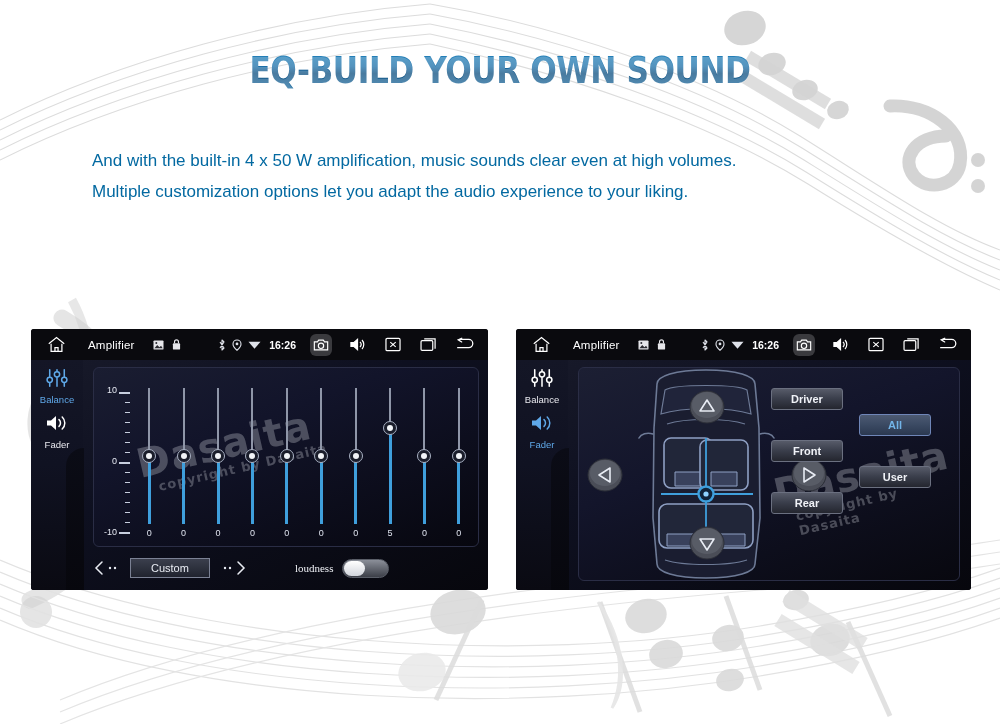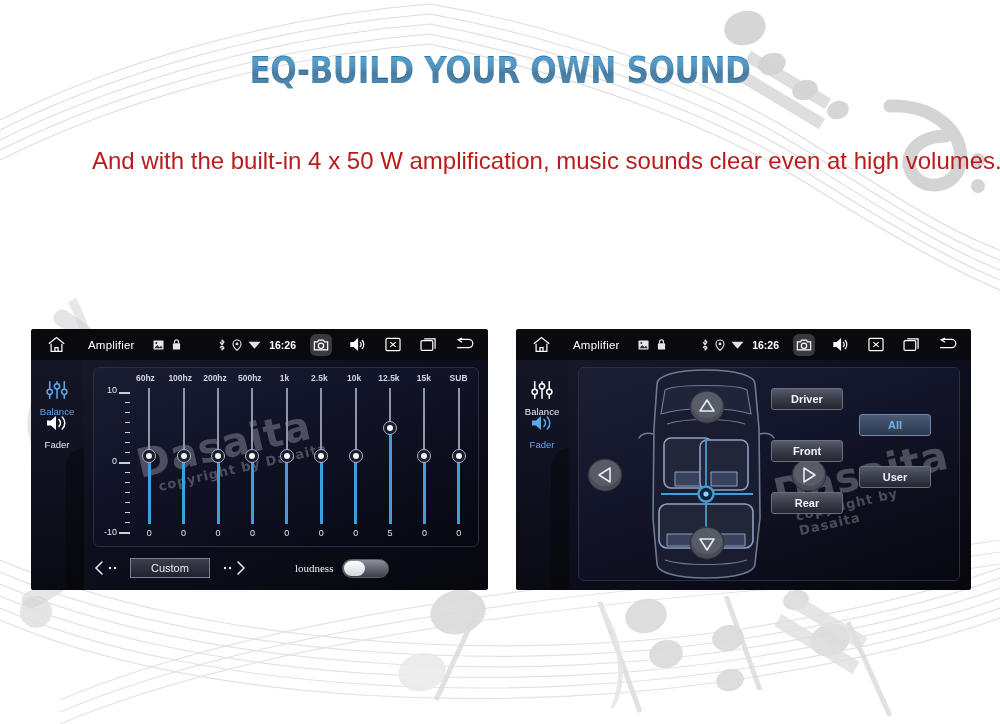--- a/index.html
+++ b/index.html
@@ -24,21 +24,21 @@
     background: linear-gradient(180deg,#2a8cc4 0%, #1b6fa8 42%, #0d4f80 58%, #1a6ea4 100%);
     -webkit-background-clip: text; background-clip: text;
     -webkit-text-fill-color: transparent; color: #14679c;
     transform: scaleX(0.82);
     text-shadow: 0 1px 0 rgba(255,255,255,.25);
   }
 
   
   .copy { position: absolute; left: 92px; top: 145px; width: 830px; }
   .copy p {
-    font-size: 24px; color: #b91c1c; line-height: 31px;
+    font-size: 17px; color: #0369a1; line-height: 31px;
     white-space: nowrap;
   }
 
   
   .device {
     position: absolute;
     background: #0b0b10;
     border-radius: 3px;
     overflow: hidden;
     color: #fff;
@@ -73,21 +73,21 @@
   }
   .rail::after {
     content:""; position:absolute; right:-1px; top:88px; width:18px; height:145px;
     border-top-left-radius: 26px;
     background: linear-gradient(180deg,#0b0c16,#07070d);
   }
   .rail-item { position: absolute; left: 0; width: 52px; text-align: center; }
   .rail-item .lbl { font-size: 9.5px; margin-top: 2px; display: block; }
   .rail-item.active .lbl { color: #5fa8e8; }
   .rail-item.inactive .lbl { color: #e8e8ee; }
-  #rail-balance { top: 20px; }
+  #rail-balance { top: 8px; }
   #rail-fader   { top: 53px; }
 
   
   .eqpanel {
     position: absolute; left: 62px; top: 7px; width: 386px; height: 180px;
     border: 1px solid #2a2d45; border-radius: 6px;
     background: linear-gradient(160deg,#1a1d31 0%, #12142a 35%, #07070f 100%);
     overflow: hidden;
   }
   .band-labels { position: absolute; left: 34px; top: 5px; width: 348px; display: flex; }
@@ -258,20 +258,21 @@
     </g>
     <g fill="none" stroke="#e6e6e6" stroke-width="3" opacity="0.9">
       <path d="M598,602 C624,640 628,684 612,708 C626,676 620,636 598,602 Z" fill="#e6e6e6"></path>
     </g>
   </svg>
 
   <div class="title">EQ-BUILD YOUR OWN SOUND</div>
 
   <div class="copy">
     <p>And with the built-in 4 x 50 W amplification, music sounds clear even at high volumes.</p>
+    <p>Multiple customization options let you adapt the audio experience to your liking.</p>
   </div>
 
   <div class="device" id="device-eq">
 
     <div class="statusbar">
       <span class="sb-home">
         <svg width="19" height="17" viewBox="0 0 24 22" fill="none" stroke="#ffffff" stroke-width="1.6">
           <path d="M2 10 L12 2 L22 10"></path>
             <path d="M5 10 V20 H19 V10"></path>
             <path d="M10 20 V15 H14 V20"></path>
@@ -360,32 +361,20 @@
             <path d="M3 7.5 H7 L12 3 V17 L7 12.5 H3 Z" fill="#ffffff"></path>
             <path d="M15 6.6 a4.6 4.6 0 0 1 0 6.8" fill="none" stroke="#ffffff" stroke-width="1.5" stroke-linecap="round"></path>
             <path d="M18.2 4 a8.2 8.2 0 0 1 0 12" fill="none" stroke="#ffffff" stroke-width="1.5" stroke-linecap="round"></path>
           </svg>
           <span class="lbl">Fader</span>
         </div>
       </div>
 
       <div class="eqpanel">
 
-        <div class="band-labels">
-          <span>60hz</span>
-          <span>100hz</span>
-          <span>200hz</span>
-          <span>500hz</span>
-          <span>1k</span>
-          <span>2.5k</span>
-          <span>10k</span>
-          <span>12.5k</span>
-          <span>15k</span>
-          <span>SUB</span>
-        </div>
 
         <div class="scale">
           <span class="sv" style="top:-5px">10</span>
           <span class="sv" style="top:66px">0</span>
           <span class="sv" style="top:137px">-10</span>
           <i class="tick maj" style="top:2px"></i>
           <i class="tick min" style="top:12px"></i>
             <i class="tick min" style="top:22px"></i>
           <i class="tick min" style="top:32px"></i>
             <i class="tick min" style="top:42px"></i>

